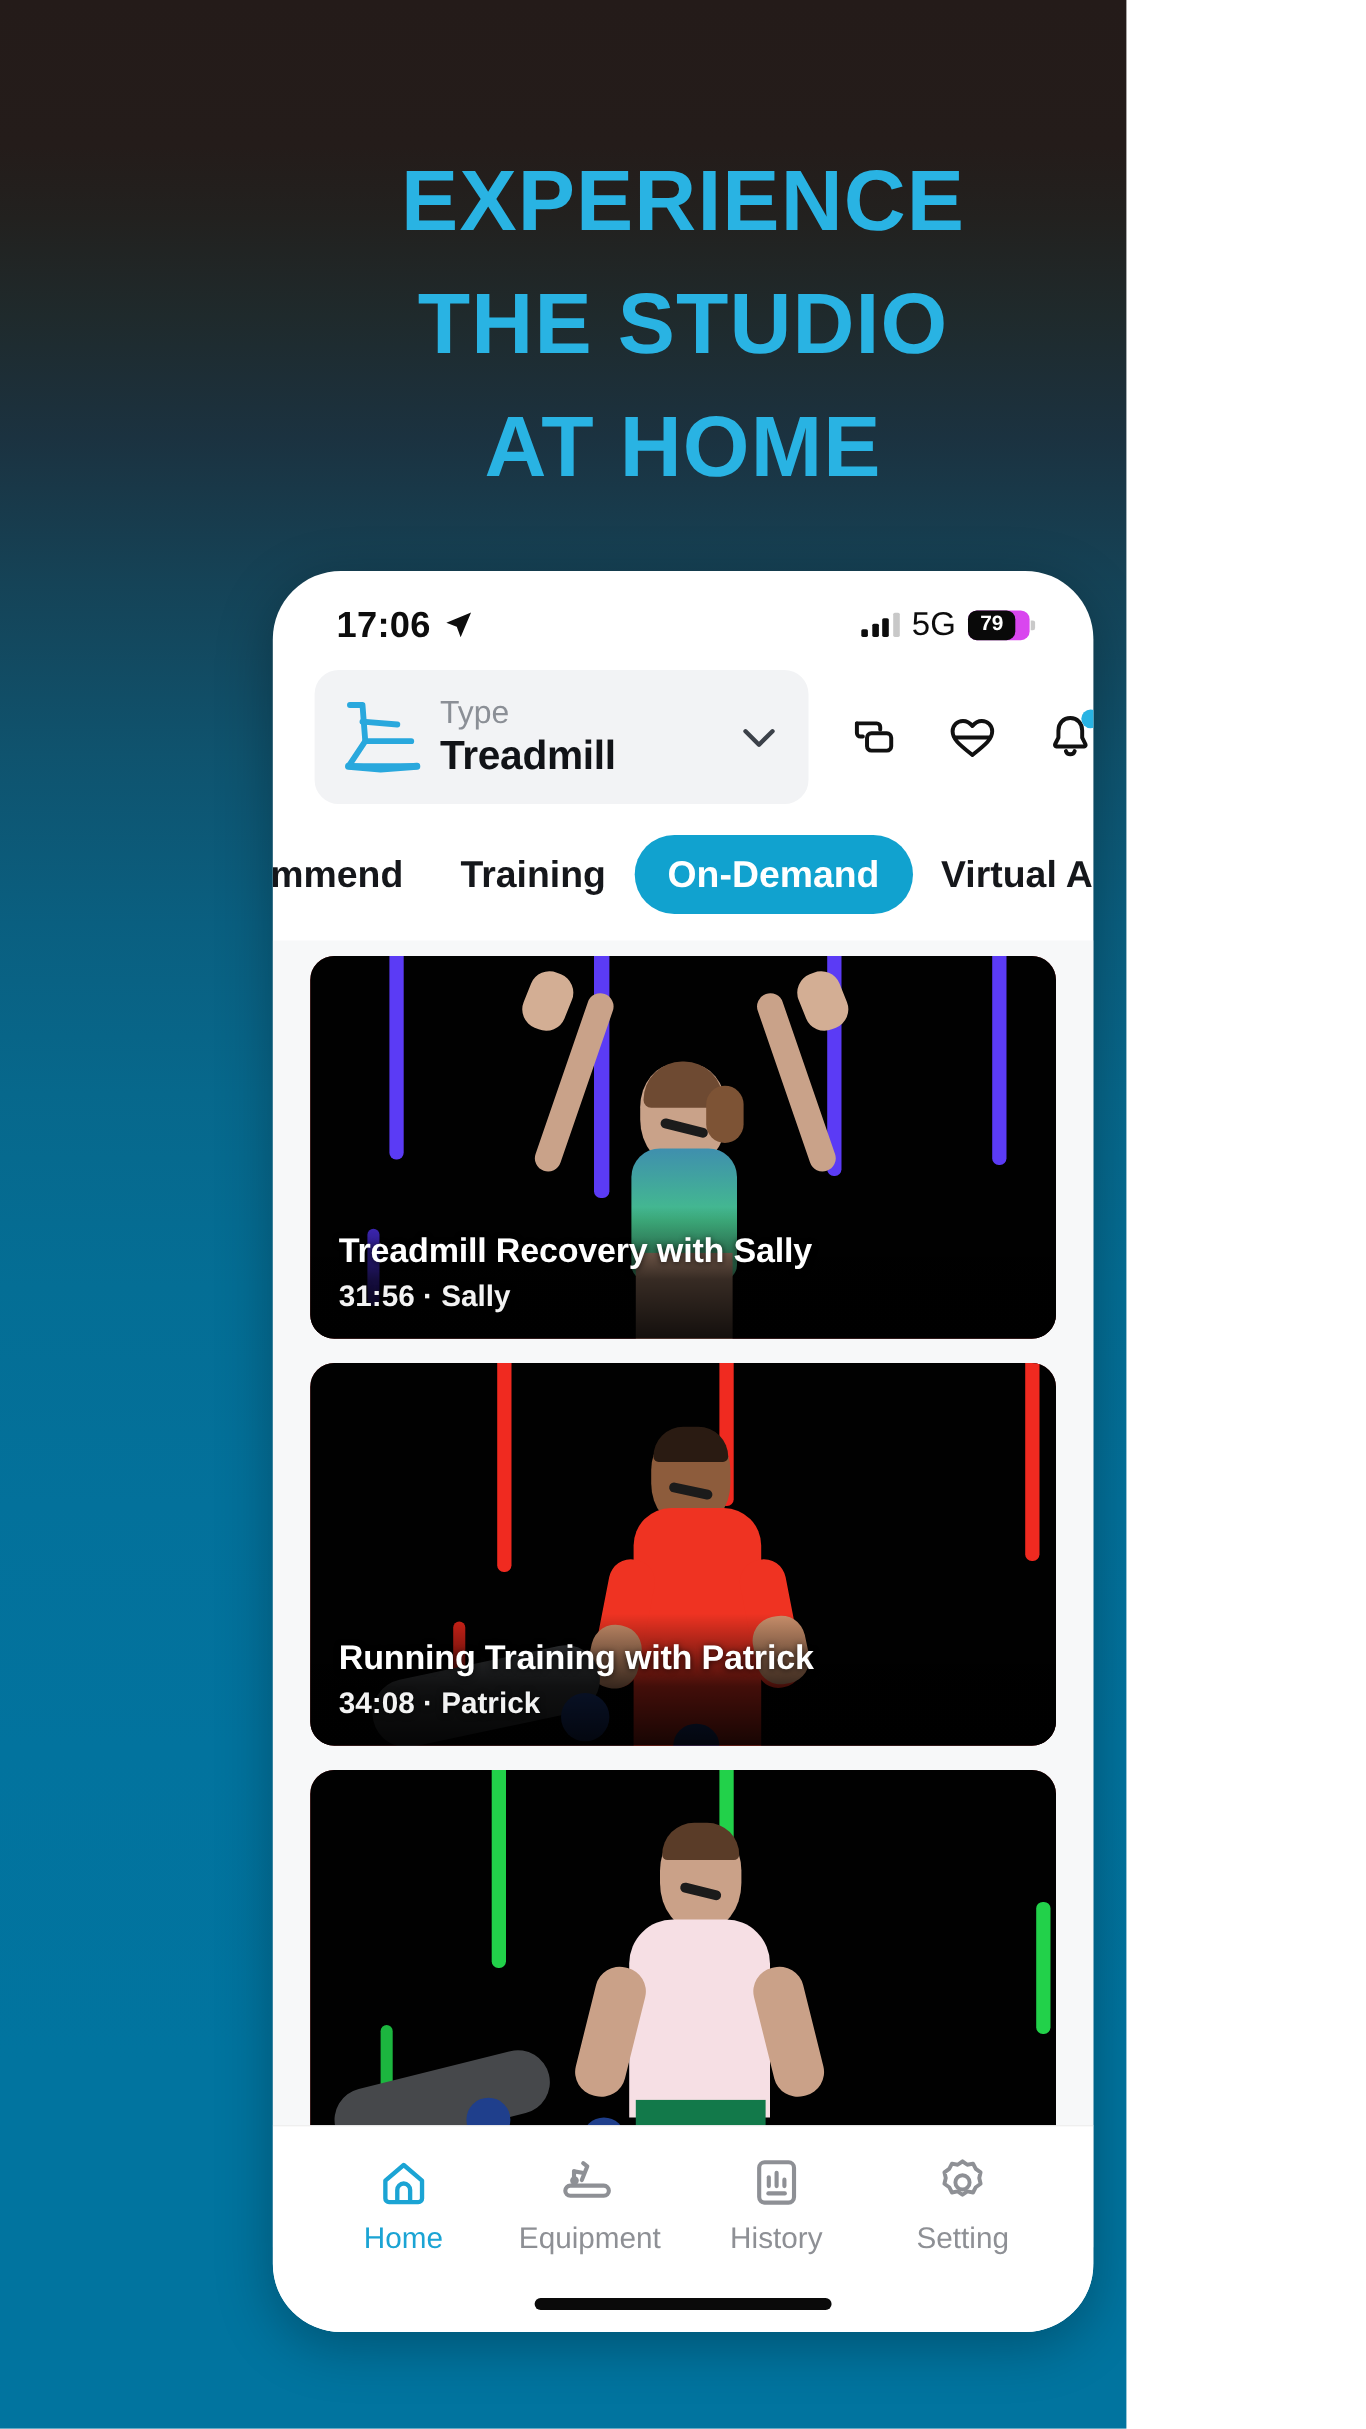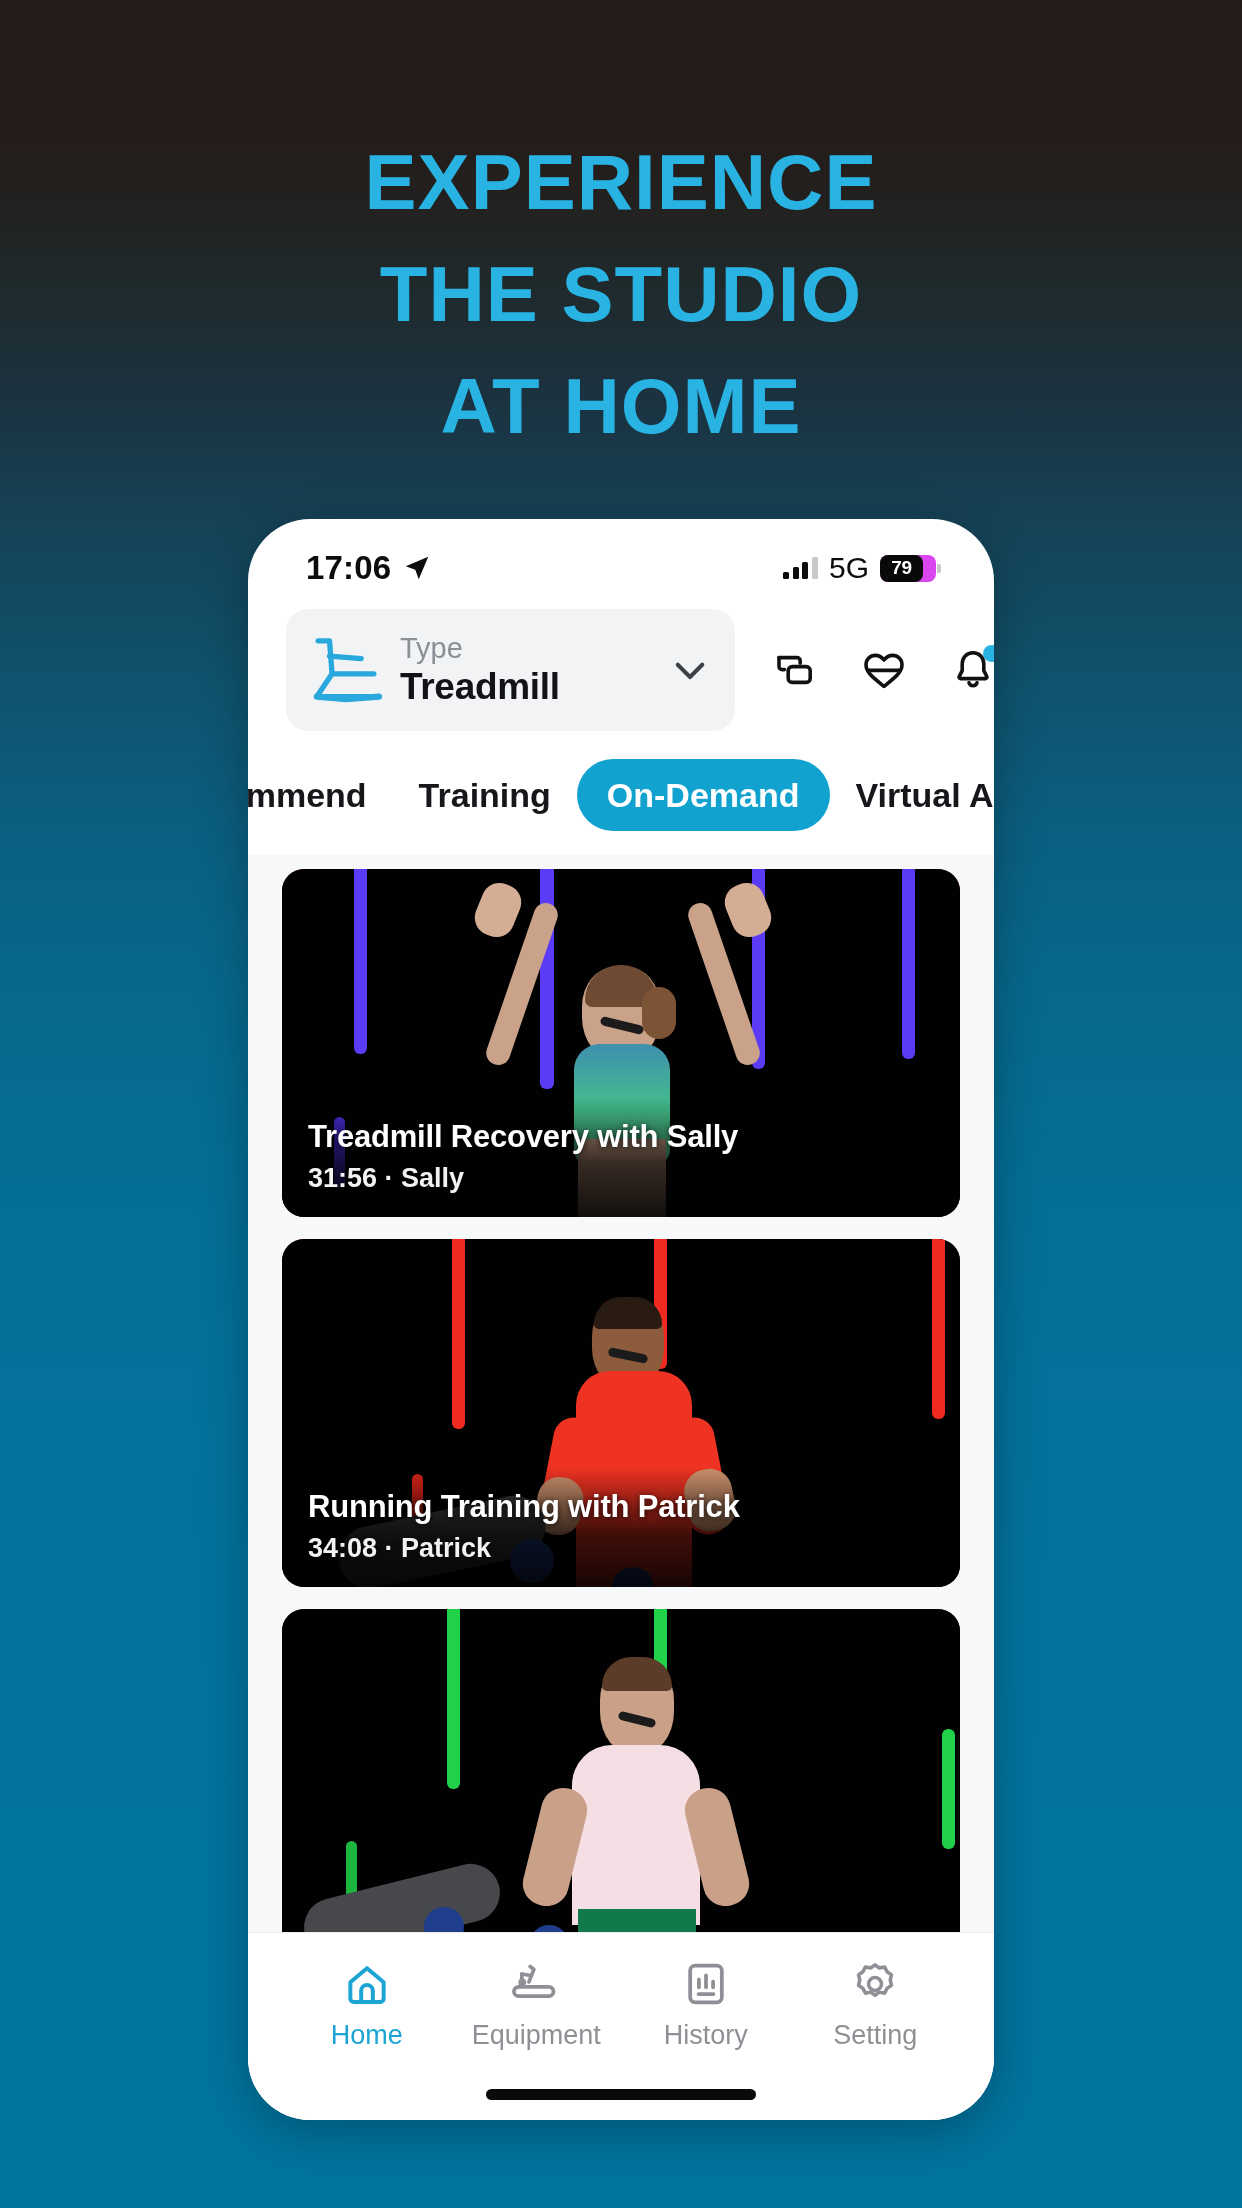--- a/index.html
+++ b/index.html
@@ -3,21 +3,21 @@
 <meta charset="utf-8">
 <style>
   * { box-sizing: border-box; margin: 0; padding: 0; }
   html, body {
     width: 1242px; height: 2208px;
     font-family: "Liberation Sans", sans-serif;
     overflow: hidden;
   }
   #stage {
     position: relative;
-    width: 1242px; height: 2208px;
+    width: 1024px; height: 2208px;
     background: linear-gradient(180deg,
       #241b19 0%,
       #241c1a 6%,
       #22211f 9%,
       #1f2a2c 13%,
       #1b3240 18%,
       #154357 24%,
       #0f536e 31%,
       #0a5f80 38%,
       #07688c 45%,

